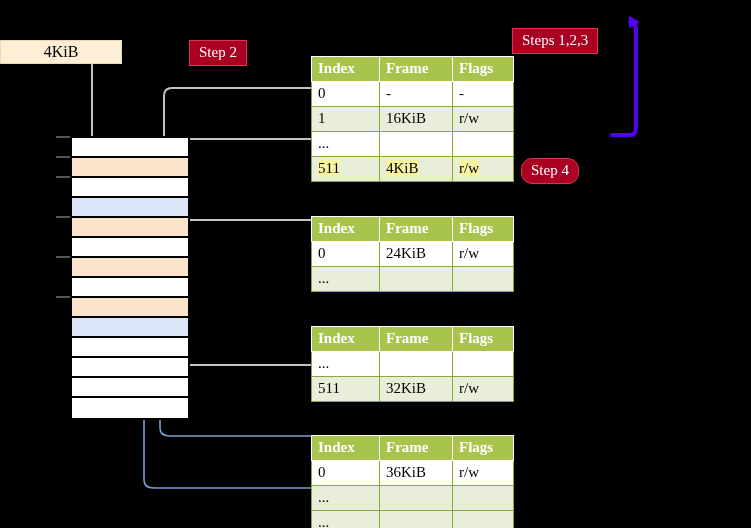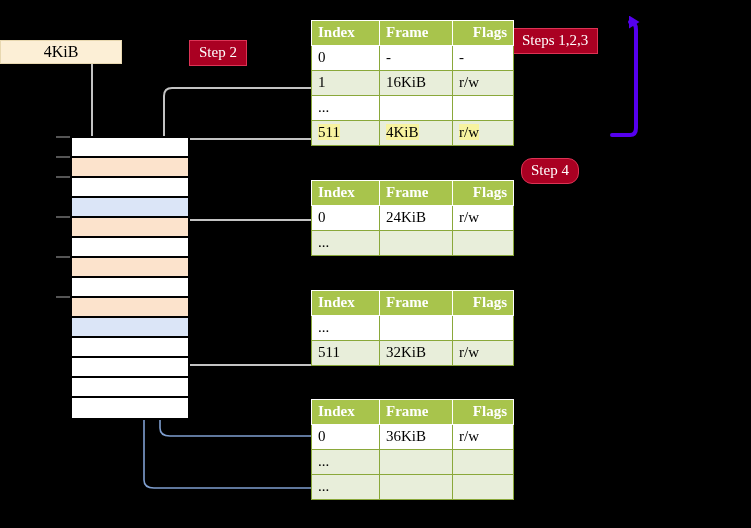--- a/index.html
+++ b/index.html
@@ -47,20 +47,21 @@
 
   .tick{position:absolute;height:2px;background:#555;}
 
   
   .ptable{
     position:absolute;
     border-collapse:collapse;
     font-size:15px;
     background:#fff;
     border:1px solid #8aa83a;
+    margin-top:36px;
   }
   .ptable th{
     background:#a8c44c;
     color:#ffffff;
     font-weight:bold;
     text-align:left;
     padding:3px 6px 4px 6px;
     border:1px solid #ffffff;
     font-size:15px;
     white-space:nowrap;
@@ -71,21 +72,21 @@
     background:#ffffff;
     white-space:nowrap;
     font-size:15px;
   }
   .ptable tr.alt td{background:#e8eeda;}
   .ptable td.c-index{width:55px;}
   .ptable td.c-frame{width:60px;}
   .ptable td.c-flags{width:48px;}
   th.c-index{width:55px;}
   th.c-frame{width:60px;}
-  th.c-flags{width:48px;text-align:right;}
+  th.c-flags{width:48px;}
   .hl{background:#f7f3a0;}
 </style>
 </head>
 <body>
 
 <div class="stage">
 
   <svg class="conn" viewBox="0 0 751 528" xmlns="http://www.w3.org/2000/svg">
     <defs>
       <marker id="arrGreyDown" markerWidth="9" markerHeight="9" refX="4.5" refY="8" orient="auto" markerUnits="userSpaceOnUse">

